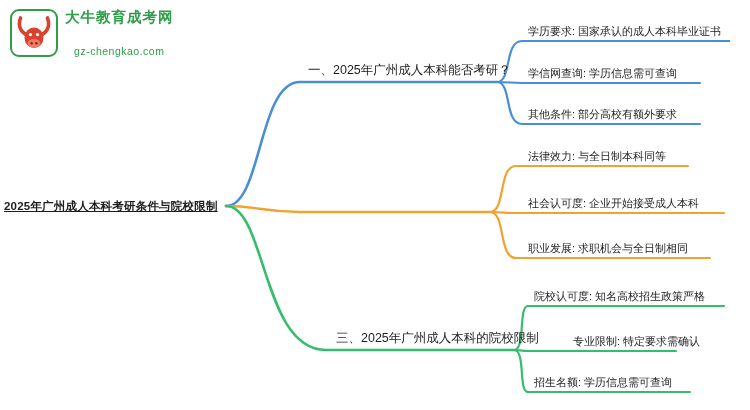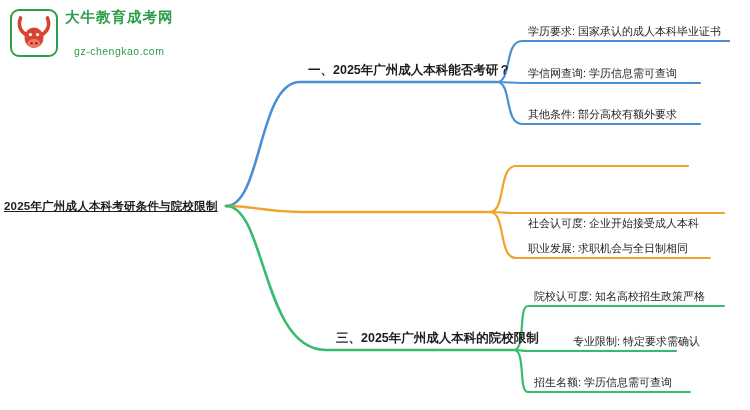--- a/index.html
+++ b/index.html
@@ -6,30 +6,30 @@
   html,body { background:#ffffff; }
   body { font-family:"Liberation Sans","DejaVu Sans",sans-serif; }
   .canvas { position:relative; width:730px; height:410px; background:#ffffff; overflow:hidden; }
   .links { position:absolute; left:0; top:0; width:750px; height:410px; }
   .links path { fill:none; stroke-linecap:round; }
   .trunk { stroke-width:2.6px; }
   .leafline { stroke-width:2.2px; }
 
   .node { position:absolute; white-space:nowrap; color:#1d1d1f; }
   .root { left:4px; top:199px; font-size:11.5px; font-weight:bold; letter-spacing:0.2px;text-decoration:underline; }
-  .branch { font-size:12.5px; font-weight:bold; }
+  .branch { font-size:12.5px; font-weight:normal; }
   .b1 { left:308px; top:62px; }
   .b2 { left:308px; top:192px; }
   .b3 { left:336px; top:330px; }
   .leaf { font-size:11px; }
   .l11 { left:528px; top:24px; }
   .l12 { left:528px; top:66px; }
   .l13 { left:528px; top:107px; }
   .l21 { left:528px; top:149px; }
-  .l22 { left:528px; top:196px;margin-top:20px; }
+  .l22 { left:528px; top:196px; }
   .l23 { left:528px; top:241px; }
   .l31 { left:534px; top:289px; }
   .l32 { left:534px; top:334px;margin-left:39px; }
   .l33 { left:534px; top:375px; }
 
   .logo { position:absolute; left:10px; top:8px; display:flex; align-items:center; }
   .logo-box { width:48px; height:48px; border:2px solid #2e9e4a; border-radius:9px;
               display:flex; align-items:center; justify-content:center; background:#fff; }
   .logo-text { margin-left:7px; }
   .logo-name { font-size:14.5px; font-weight:bold; color:#2e9e4a; letter-spacing:1px; }
@@ -79,20 +79,21 @@
 
   <div class="node root">2025年广州成人本科考研条件与院校限制</div>
 
   <div class="node branch b1">一、2025年广州成人本科能否考研？</div>
   <div class="node branch b3">三、2025年广州成人本科的院校限制</div>
 
   <div class="node leaf l11">学历要求: 国家承认的成人本科毕业证书</div>
   <div class="node leaf l12">学信网查询: 学历信息需可查询</div>
   <div class="node leaf l13">其他条件: 部分高校有额外要求</div>
 
+  <div class="node leaf l21">法律效力: 与全日制本科同等</div>
   <div class="node leaf l22">社会认可度: 企业开始接受成人本科</div>
   <div class="node leaf l23">职业发展: 求职机会与全日制相同</div>
 
   <div class="node leaf l31">院校认可度: 知名高校招生政策严格</div>
   <div class="node leaf l32">专业限制: 特定要求需确认</div>
   <div class="node leaf l33">招生名额: 学历信息需可查询</div>
 
 </div>
 
 </body></html>

